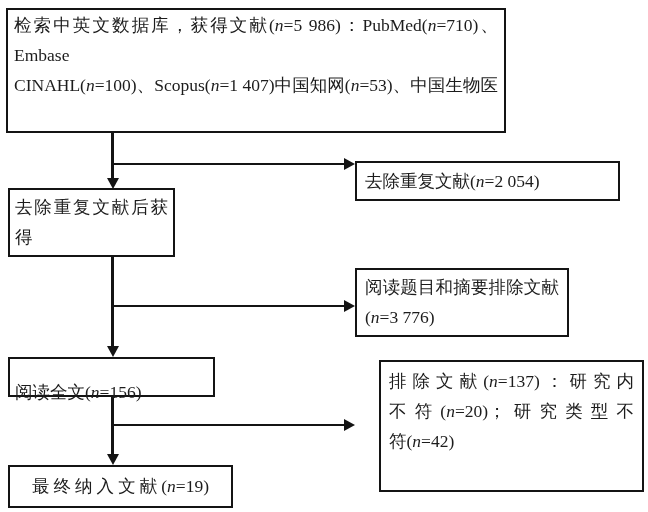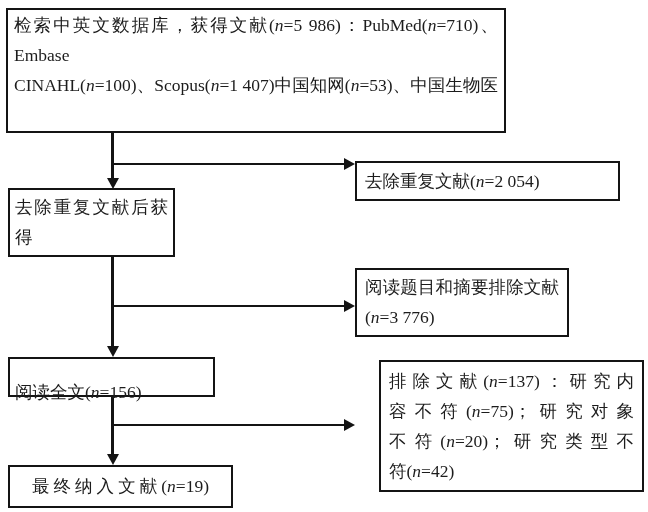--- a/index.html
+++ b/index.html
@@ -92,21 +92,20 @@
     <div class="ln">去除重复文献(<span class="nvar">n</span>=2 054)</div>
   </div>
 
   <div class="fbox" id="box-title-abstract">
     <div class="ln jst">阅读题目和摘要排除文献</div>
     <div class="ln">(<span class="nvar">n</span>=3 776)</div>
   </div>
 
   <div class="fbox" id="box-fulltext-excluded">
     <div class="ln jst">排除文献(<span class="nvar">n</span>=137)：研究内</div>
-    <div class="ln jst">容不符(<span class="nvar">n</span>=75)；研究对象</div>
     <div class="ln jst">不符(<span class="nvar">n</span>=20)；研究类型不</div>
     <div class="ln">符(<span class="nvar">n</span>=42)</div>
   </div>
 
   <div class="fbox" id="box-after-dedup">
     <div class="ln jst">去除重复文献后获得</div>
   </div>
 
   <div class="fbox" id="box-fulltext">
     <div class="ln">阅读全文(<span class="nvar">n</span>=156)</div>

